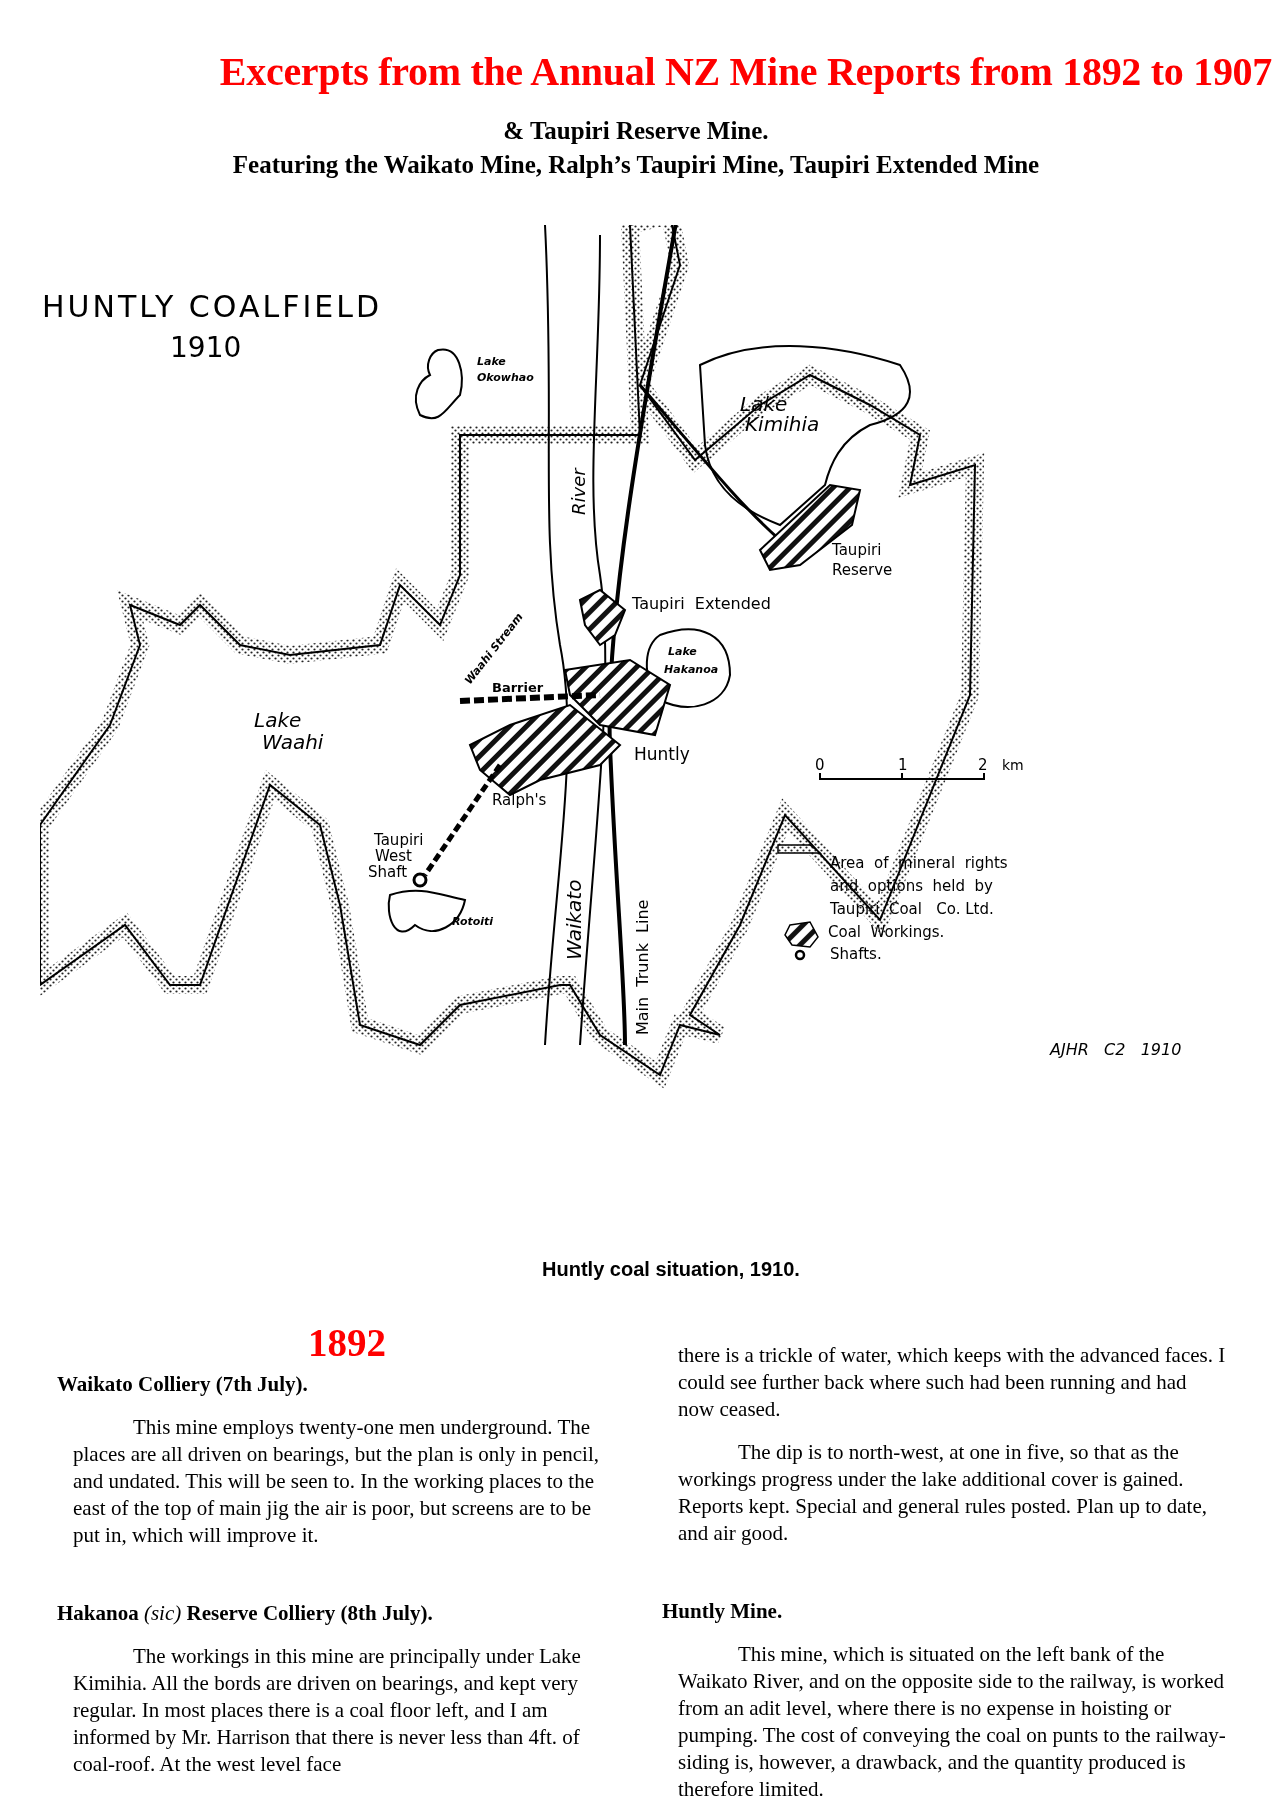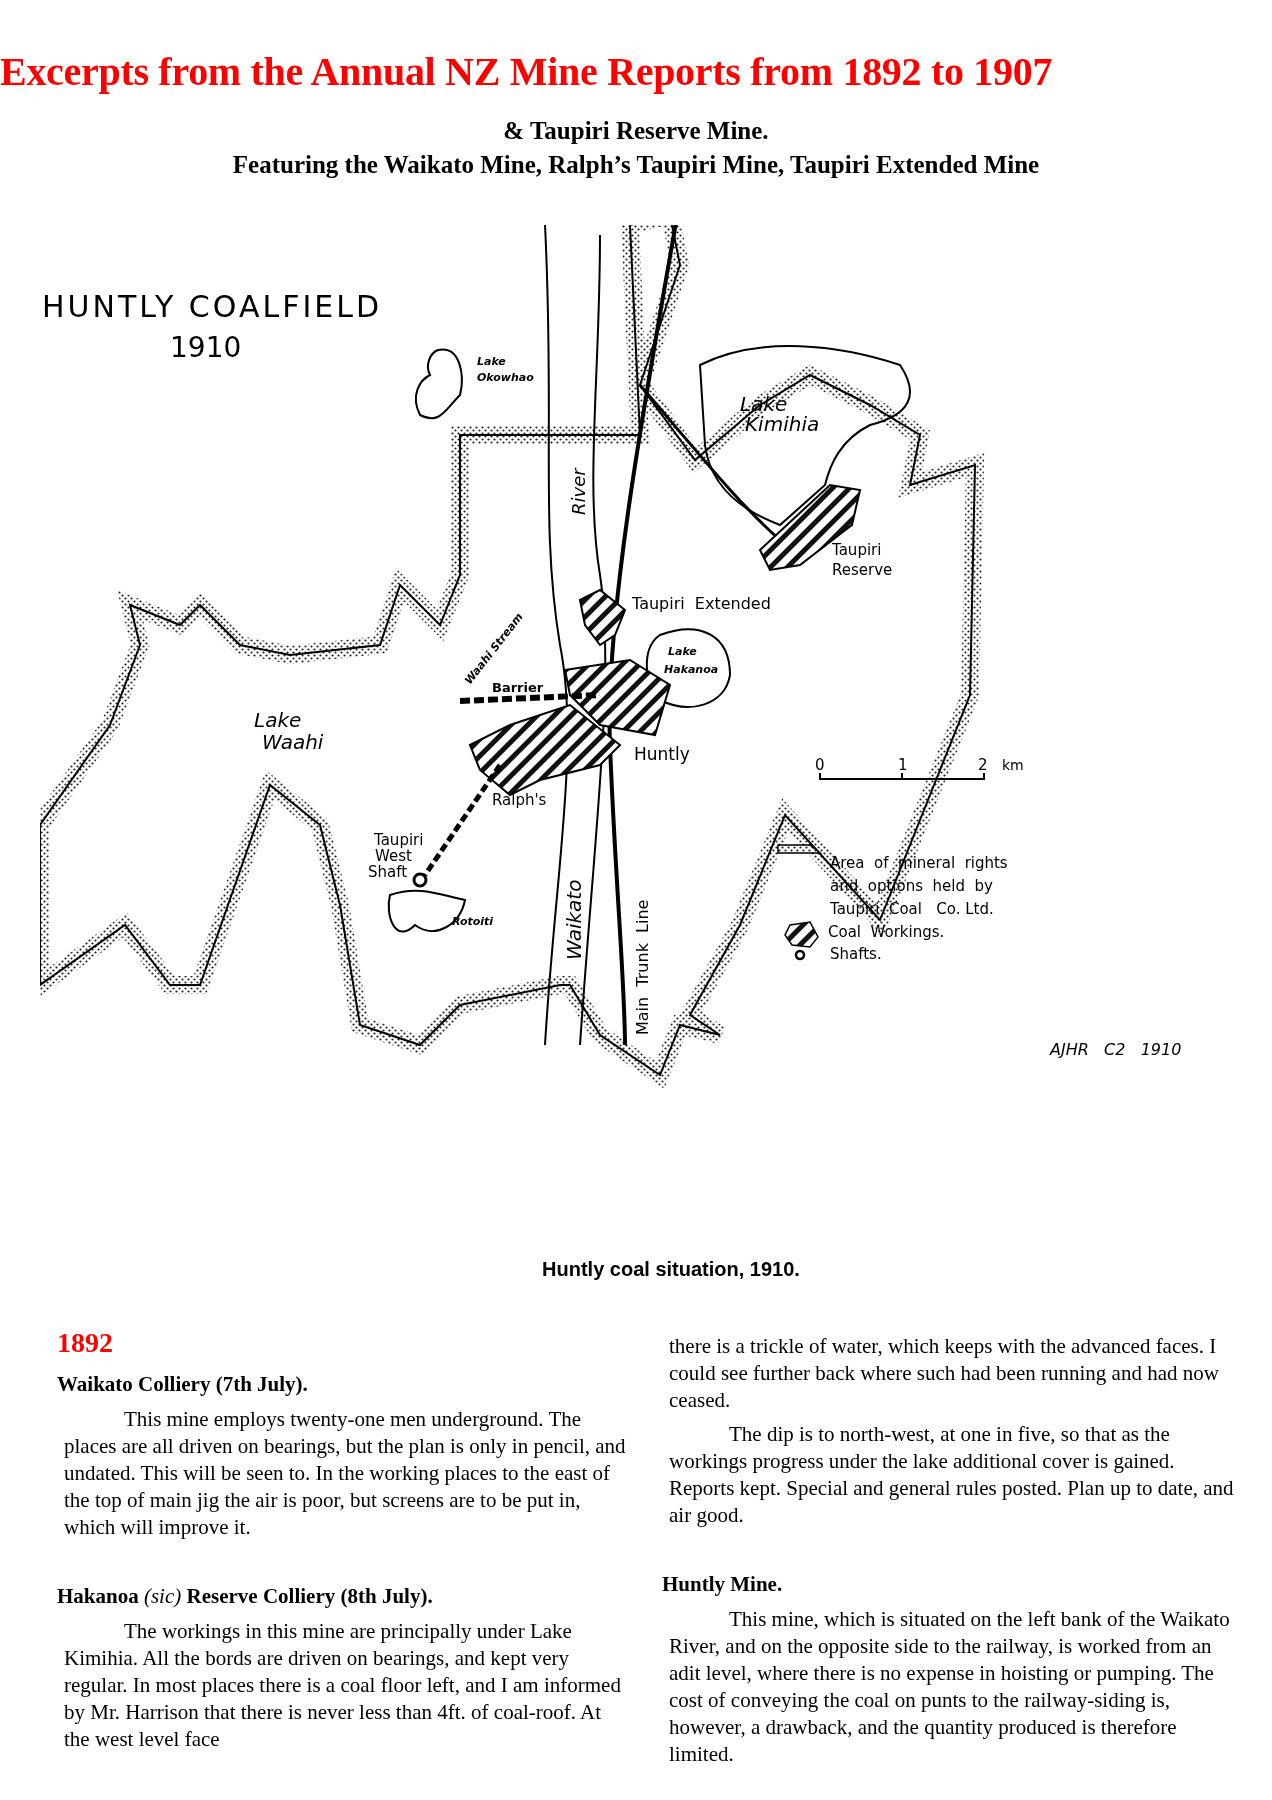--- a/index.html
+++ b/index.html
@@ -1,28 +1,28 @@
 <!DOCTYPE html>
 <html><head>
 <meta charset="utf-8">
 <style>
   html, body { margin: 0; padding: 0; background: #ffffff; }
   body { width: 1272px; height: 1800px; position: relative; overflow: hidden; font-family: "Liberation Serif", serif; color: #000; }
-  .title { position: absolute; left: 0; top: 48px; width: 1272px; text-align: left; font-family: "Liberation Serif", serif; font-weight: bold; font-size: 40px; color: #ff0000; letter-spacing: -0.3px; }
+  .title { position: absolute; left: 0; top: 48px; width: 1272px; text-align: right; font-family: "Liberation Serif", serif; font-weight: bold; font-size: 40px; color: #ff0000; letter-spacing: -0.3px; }
   .subtitle { position: absolute; left: 0; top: 114px; width: 1272px; text-align: center; font-family: "Liberation Serif", serif; font-weight: bold; font-size: 25px; line-height: 34px; }
   .map { position: absolute; left: 40px; top: 225px; width: 1200px; height: 1000px; }
   .map svg { width: 100%; height: 100%; }
   .maplbl { font-family: "DejaVu Sans", sans-serif; fill: #000; }
   .caption { position: absolute; left: 0; top: 1258px; width: 1272px; text-align: center; font-family: "Liberation Sans", sans-serif; font-weight: bold; font-size: 20px; margin-left: 35px; }
   .col { position: absolute; font-family: "Liberation Serif", serif; font-size: 21px; line-height: 27px; }
   .col.left { left: 57px; top: 1325px; width: 580px; }
   .col.right { left: 662px; top: 1326px; width: 580px; }
-  .year { color: #ff0000; font-weight: bold; font-size: 28px; margin: 0 0 10px 0; line-height: 36px; }
+  .year { color: #ff0000; font-weight: bold; font-size: 39px; text-align: center; margin: 0 0 10px 0; line-height: 36px; }
   .h { font-weight: bold; margin: 9px 0 8px 0; }
-  .p { margin: 7px; text-indent: 60px; }
+  .p { margin: 16px; text-indent: 60px; }
   .p.noindent { text-indent: 0; }
   .gap { height: 26px; }
 </style>
 </head>
 <body>
 
 <div class="title">Excerpts from the Annual NZ Mine Reports from 1892 to 1907</div>
 <div class="subtitle">
   <div>&amp; Taupiri Reserve Mine.</div>
   <div>Featuring the Waikato Mine, Ralph’s Taupiri Mine, Taupiri Extended Mine</div>

